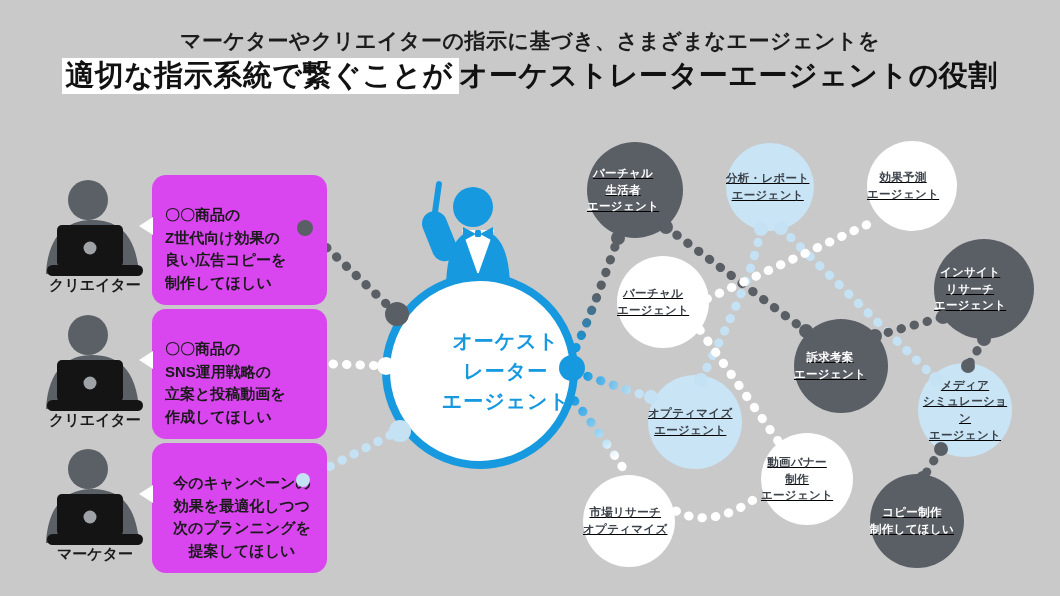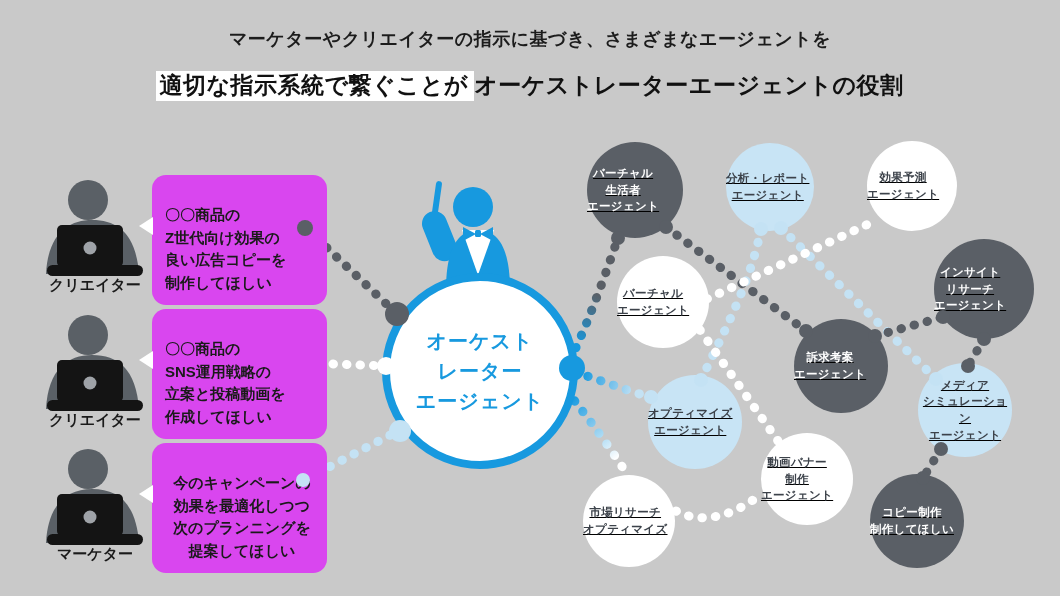--- a/index.html
+++ b/index.html
@@ -1,39 +1,39 @@
 <!DOCTYPE html>
 <html><head>
 <meta charset="utf-8">
 <style>
   html,body{margin:0;padding:0;}
   body{font-family:"Liberation Sans","DejaVu Sans",sans-serif;}
   #stage{position:relative;width:1060px;height:596px;background:#c9c9c9;overflow:hidden;}
 
   
   .title-wrap{position:absolute;left:0;top:0;width:100%;text-align:center;z-index:4;}
-  .title-line1{margin-top:27px;font-size:18px;font-weight:700;color:#1c1c1c;letter-spacing:.5px;}
-  .title-line2{margin-top:19px;font-size:23px;font-weight:800;color:#111;letter-spacing:.5px;}
+  .title-line1{margin-top:27px;font-size:21px;font-weight:700;color:#1c1c1c;letter-spacing:.5px;}
+  .title-line2{margin-top:1px;font-size:29px;font-weight:800;color:#111;letter-spacing:.5px;}
   .title-line2 .hl{background:#ffffff;padding:1px 6px 3px 3px;}
 
   
   .bubble{position:absolute;left:152px;width:154px;background:#d946ef;border-radius:14px;
           padding:29px 8px 11px 13px;z-index:2;}
   .bubble .txt{font-size:15px;line-height:1.5;font-weight:700;color:#1a1a1a;white-space:pre-line;display:block;}
   .bubble::before{content:"";position:absolute;left:-13px;top:42px;width:0;height:0;
           border-top:9px solid transparent;border-bottom:9px solid transparent;border-right:14px solid #ffffff;}
 
   
   .person-label{position:absolute;left:35px;width:120px;text-align:center;font-size:15px;
           font-weight:700;color:#1a1a1a;z-index:2;}
 
   
   .orchestrator{position:absolute;left:382px;top:273px;width:196px;height:196px;box-sizing:border-box;
           background:#ffffff;border:8px solid #1799df;border-radius:50%;z-index:2;
-          display:flex;align-items:center;justify-content:center;text-align:center;}
+          display:flex;align-items:center;justify-content:flex-end;text-align:center;}
   .orchestrator .txt{font-size:20px;line-height:1.5;font-weight:800;color:#1799df;
           white-space:pre-line;letter-spacing:1px;}
 
   
   .agent{position:absolute;border-radius:50%;z-index:2;display:flex;align-items:center;
           justify-content:flex-start;text-align:center;text-decoration:underline;}
   .agent .txt{font-size:11.5px;line-height:1.45;font-weight:700;white-space:pre-line;letter-spacing:.3px;}
   .agent.dark{background:#5a5f66;}  .agent.dark .txt{color:#ffffff;}
   .agent.light{background:#c8e4f5;} .agent.light .txt{color:#3c424a;}
   .agent.white{background:#ffffff;} .agent.white .txt{color:#3c424a;}

